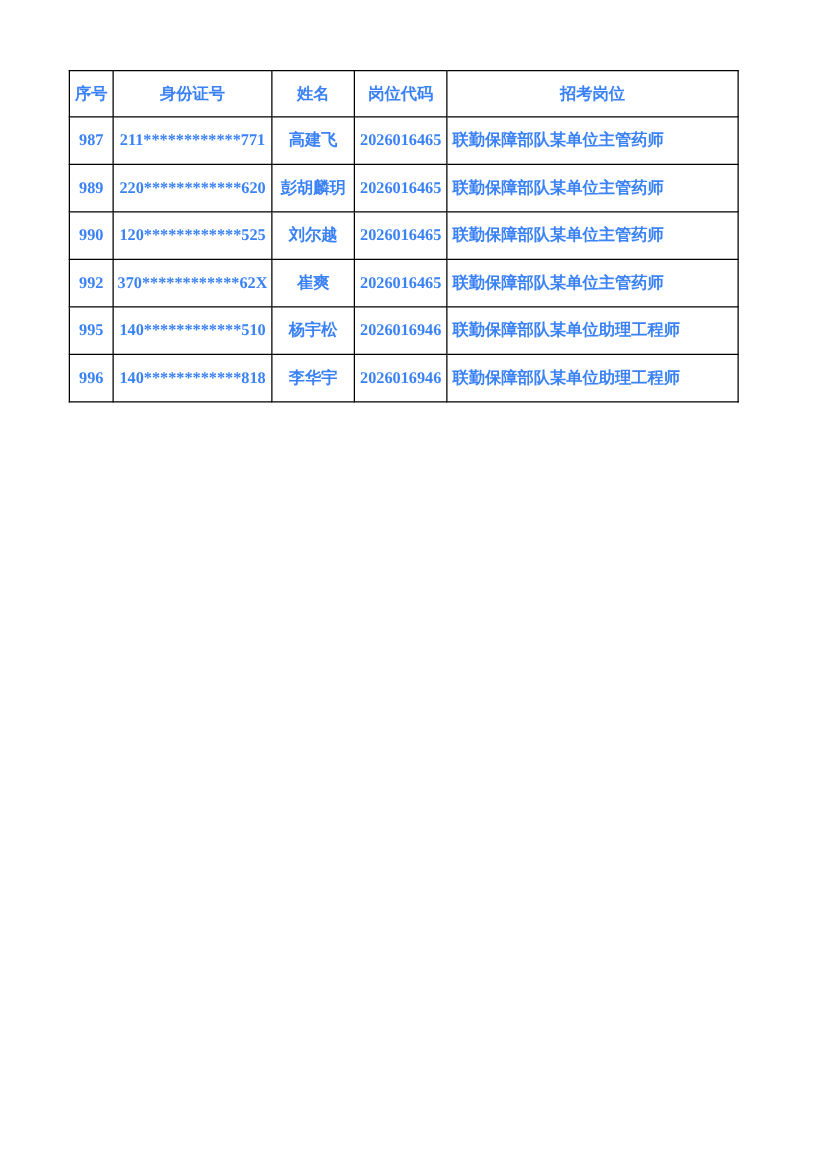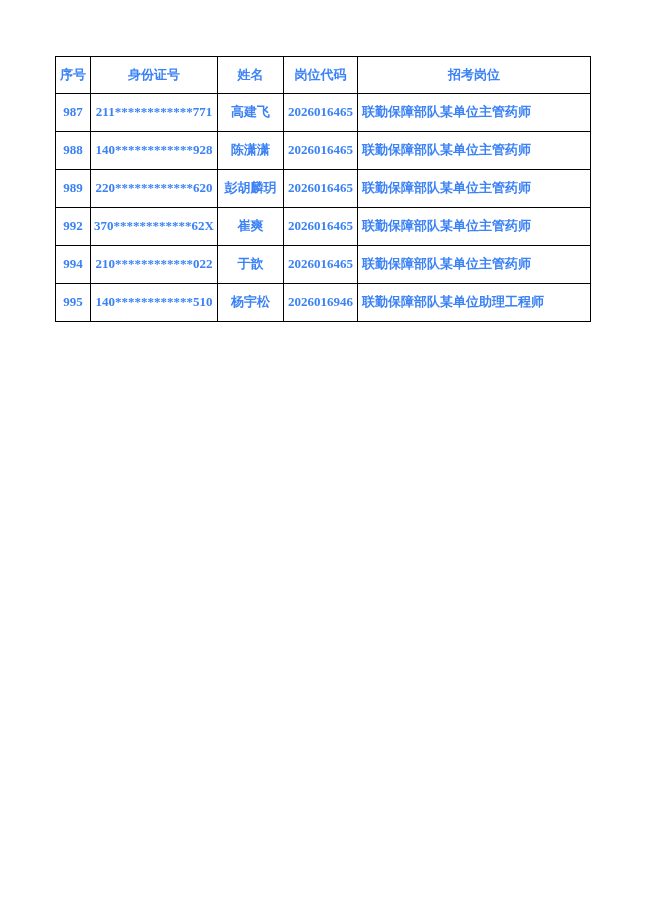--- a/index.html
+++ b/index.html
@@ -77,49 +77,49 @@
     </thead>
     <tbody>
         <tr>
           <td>987</td>
           <td>211************771</td>
           <td>高建飞</td>
           <td>2026016465</td>
           <td class="cell-position">联勤保障部队某单位主管药师</td>
         </tr>
         <tr>
-          <td>988</td>
-          <td>140************928</td>
-          <td>陈潇潇</td>
+          <td>989</td>
+          <td>220************620</td>
+          <td>彭胡麟玥</td>
           <td>2026016465</td>
           <td class="cell-position">联勤保障部队某单位主管药师</td>
         </tr>
         <tr>
-          <td>989</td>
-          <td>220************620</td>
-          <td>彭胡麟玥</td>
+          <td>990</td>
+          <td>120************525</td>
+          <td>刘尔越</td>
           <td>2026016465</td>
           <td class="cell-position">联勤保障部队某单位主管药师</td>
         </tr>
         <tr>
           <td>992</td>
           <td>370************62X</td>
           <td>崔爽</td>
           <td>2026016465</td>
           <td class="cell-position">联勤保障部队某单位主管药师</td>
         </tr>
         <tr>
-          <td>994</td>
-          <td>210************022</td>
-          <td>于歆</td>
-          <td>2026016465</td>
-          <td class="cell-position">联勤保障部队某单位主管药师</td>
-        </tr>
-        <tr>
           <td>995</td>
           <td>140************510</td>
           <td>杨宇松</td>
+          <td>2026016946</td>
+          <td class="cell-position">联勤保障部队某单位助理工程师</td>
+        </tr>
+        <tr>
+          <td>996</td>
+          <td>140************818</td>
+          <td>李华宇</td>
           <td>2026016946</td>
           <td class="cell-position">联勤保障部队某单位助理工程师</td>
         </tr>
       </tbody>
   </table>
 </div>
 
 </body></html>

